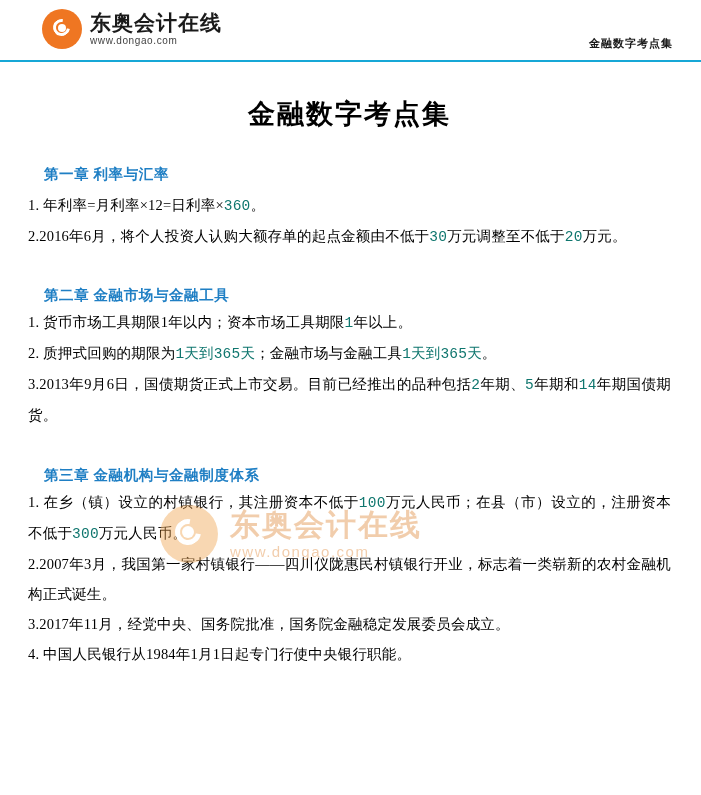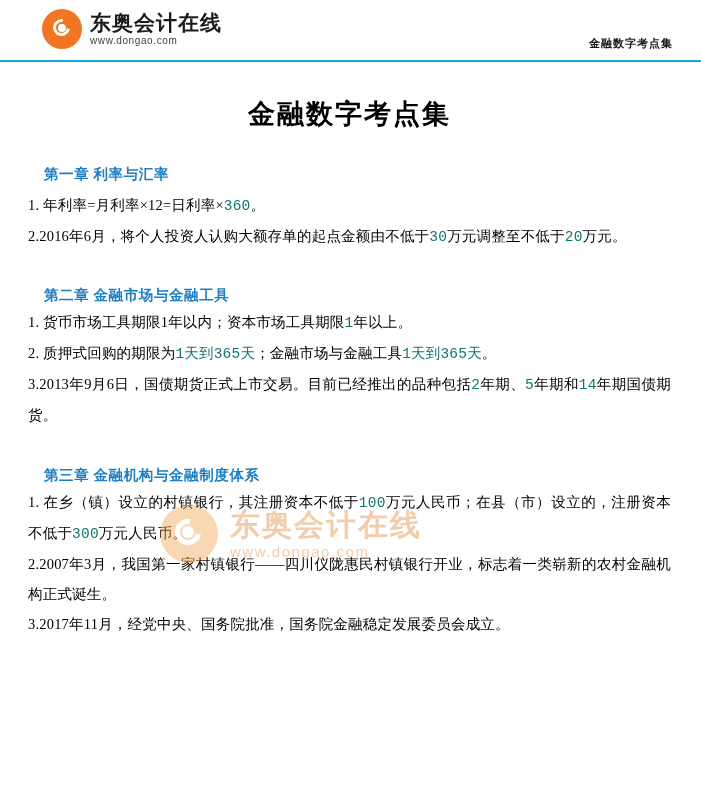--- a/index.html
+++ b/index.html
@@ -225,20 +225,21 @@
     <p class="para"><span>1. 货币市场工具期限1年以内；资本市场工具期限</span><span class="hl">1</span><span>年以上。</span></p>
     <p class="para"><span>2. 质押式回购的期限为</span><span class="hl">1天到365天</span><span>；金融市场与金融工具</span><span class="hl">1天到365天</span><span>。</span></p>
     <p class="para"><span>3.2013年9月6日，国债期货正式上市交易。目前已经推出的品种包括</span><span class="hl">2</span><span>年期、</span><span class="hl">5</span><span>年期和</span><span class="hl">14</span><span>年期国债期货。</span></p>
   </div>
 
   <div class="chapter chapter-3">
     <div class="chapter-heading">第三章  金融机构与金融制度体系</div>
     <p class="para"><span>1. 在乡（镇）设立的村镇银行，其注册资本不低于</span><span class="hl">100</span><span>万元人民币；在县（市）设立的，注册资本不低于</span><span class="hl">300</span><span>万元人民币。</span></p>
     <p class="para"><span>2.2007年3月，我国第一家村镇银行——四川仪陇惠民村镇银行开业，标志着一类崭新的农村金融机构正式诞生。</span></p>
     <p class="para"><span>3.2017年11月，经党中央、国务院批准，国务院金融稳定发展委员会成立。</span></p>
+    <p class="para"><span>4. 中国人民银行从1984年1月1日起专门行使中央银行职能。</span></p>
   </div>
 </div>
 
 <div class="watermark">
   <span class="wm-mark"></span>
   <span class="wm-text">
     <span class="wm-cn">东奥会计在线</span>
     <span class="wm-url">www.dongao.com</span>
   </span>
 </div>

